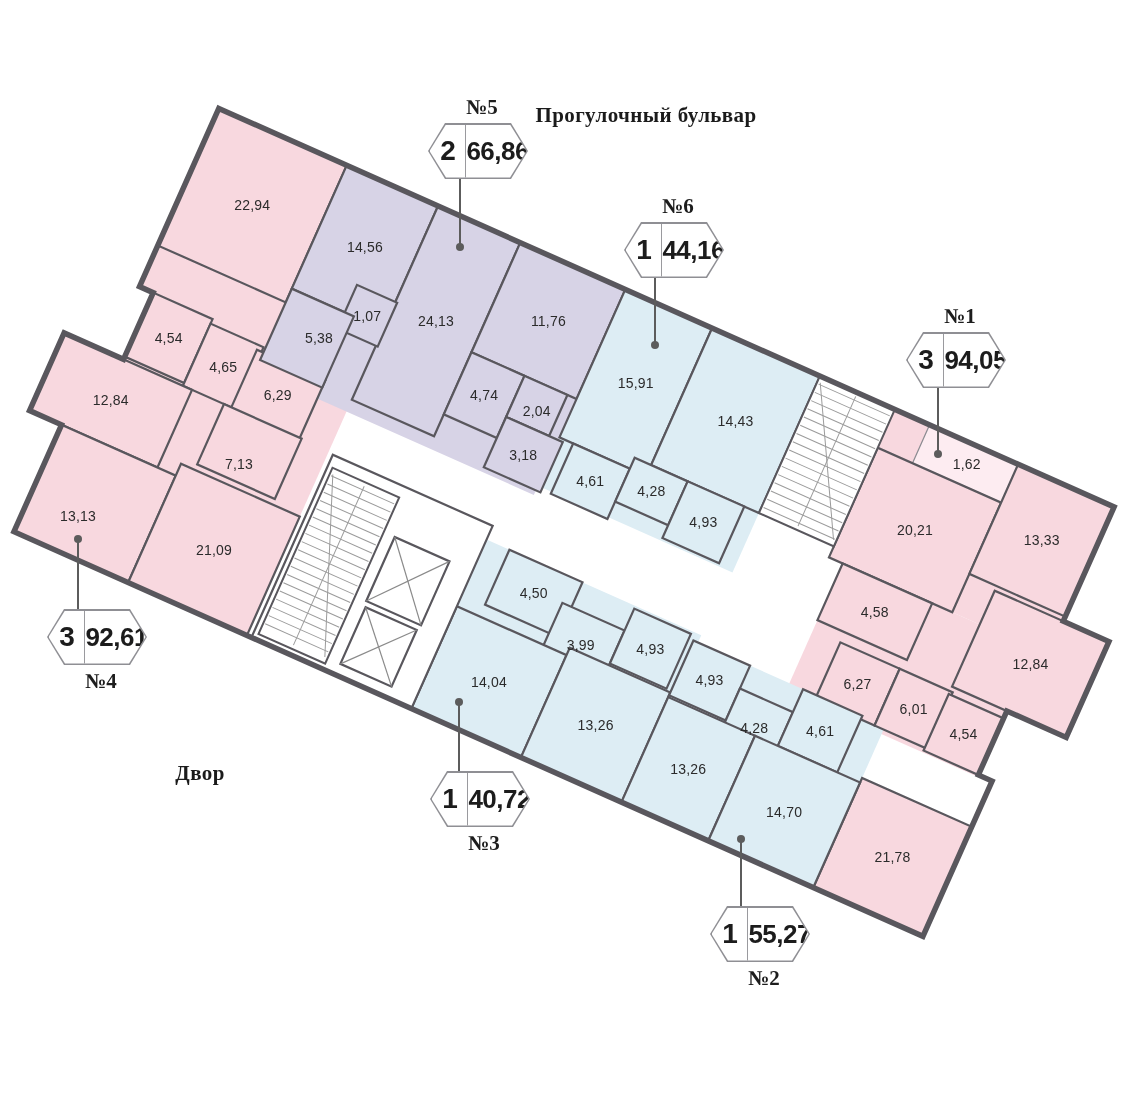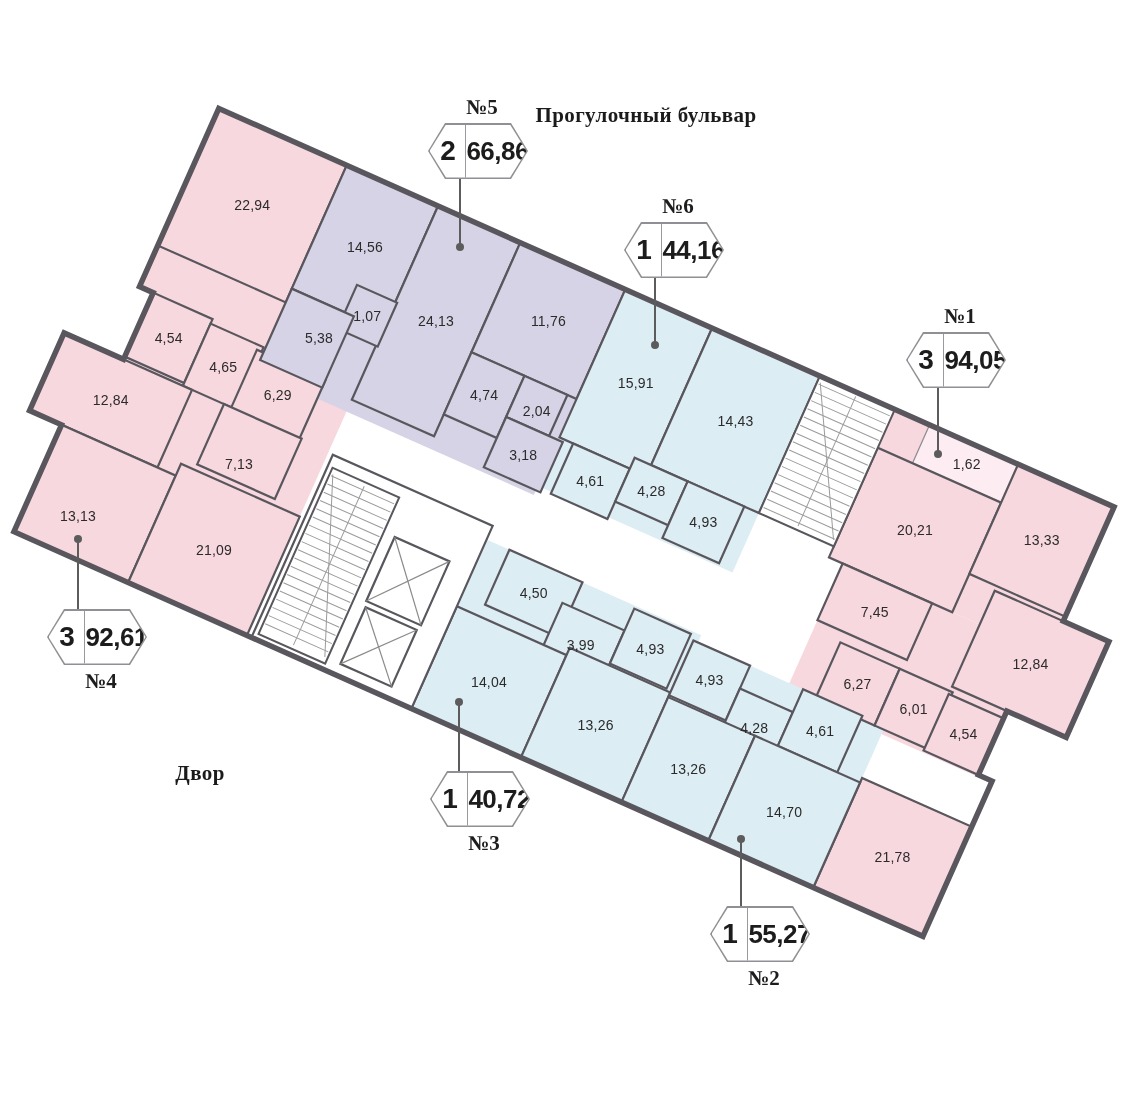--- a/index.html
+++ b/index.html
@@ -185,21 +185,21 @@
       <div class="rlabel" style="left: 536.777px; top: 411px;">2,04</div>
       <div class="rlabel" style="left: 523.291px; top: 454.684px;">3,18</div>
       <div class="rlabel" style="left: 635.788px; top: 382.719px;">15,91</div>
       <div class="rlabel" style="left: 735.521px; top: 420.555px;">14,43</div>
       <div class="rlabel" style="left: 590.287px; top: 481.229px;">4,61</div>
       <div class="rlabel" style="left: 651.404px; top: 491.473px;">4,28</div>
       <div class="rlabel" style="left: 703.37px; top: 522.272px;">4,93</div>
       <div class="rlabel" style="left: 966.687px; top: 464.367px;">1,62</div>
       <div class="rlabel" style="left: 915.014px; top: 530.026px;">20,21</div>
       <div class="rlabel" style="left: 1041.72px; top: 540.465px;">13,33</div>
-      <div class="rlabel" style="left: 874.803px; top: 611.735px;">7,45</div>
+      <div class="rlabel" style="left: 874.803px; top: 611.735px;">4,58</div>
       <div class="rlabel" style="left: 1030.47px; top: 664.076px;">12,84</div>
       <div class="rlabel" style="left: 857.444px; top: 683.914px;">6,27</div>
       <div class="rlabel" style="left: 913.627px; top: 708.929px;">6,01</div>
       <div class="rlabel" style="left: 963.566px; top: 734.447px;">4,54</div>
       <div class="rlabel" style="left: 892.513px; top: 857.156px;">21,78</div>
       <div class="rlabel" style="left: 533.76px; top: 593.438px;">4,50</div>
       <div class="rlabel" style="left: 580.839px; top: 645.049px;">3,99</div>
       <div class="rlabel" style="left: 650.387px; top: 648.648px;">4,93</div>
       <div class="rlabel" style="left: 488.926px; top: 681.846px;">14,04</div>
       <div class="rlabel" style="left: 595.61px; top: 724.966px;">13,26</div>

